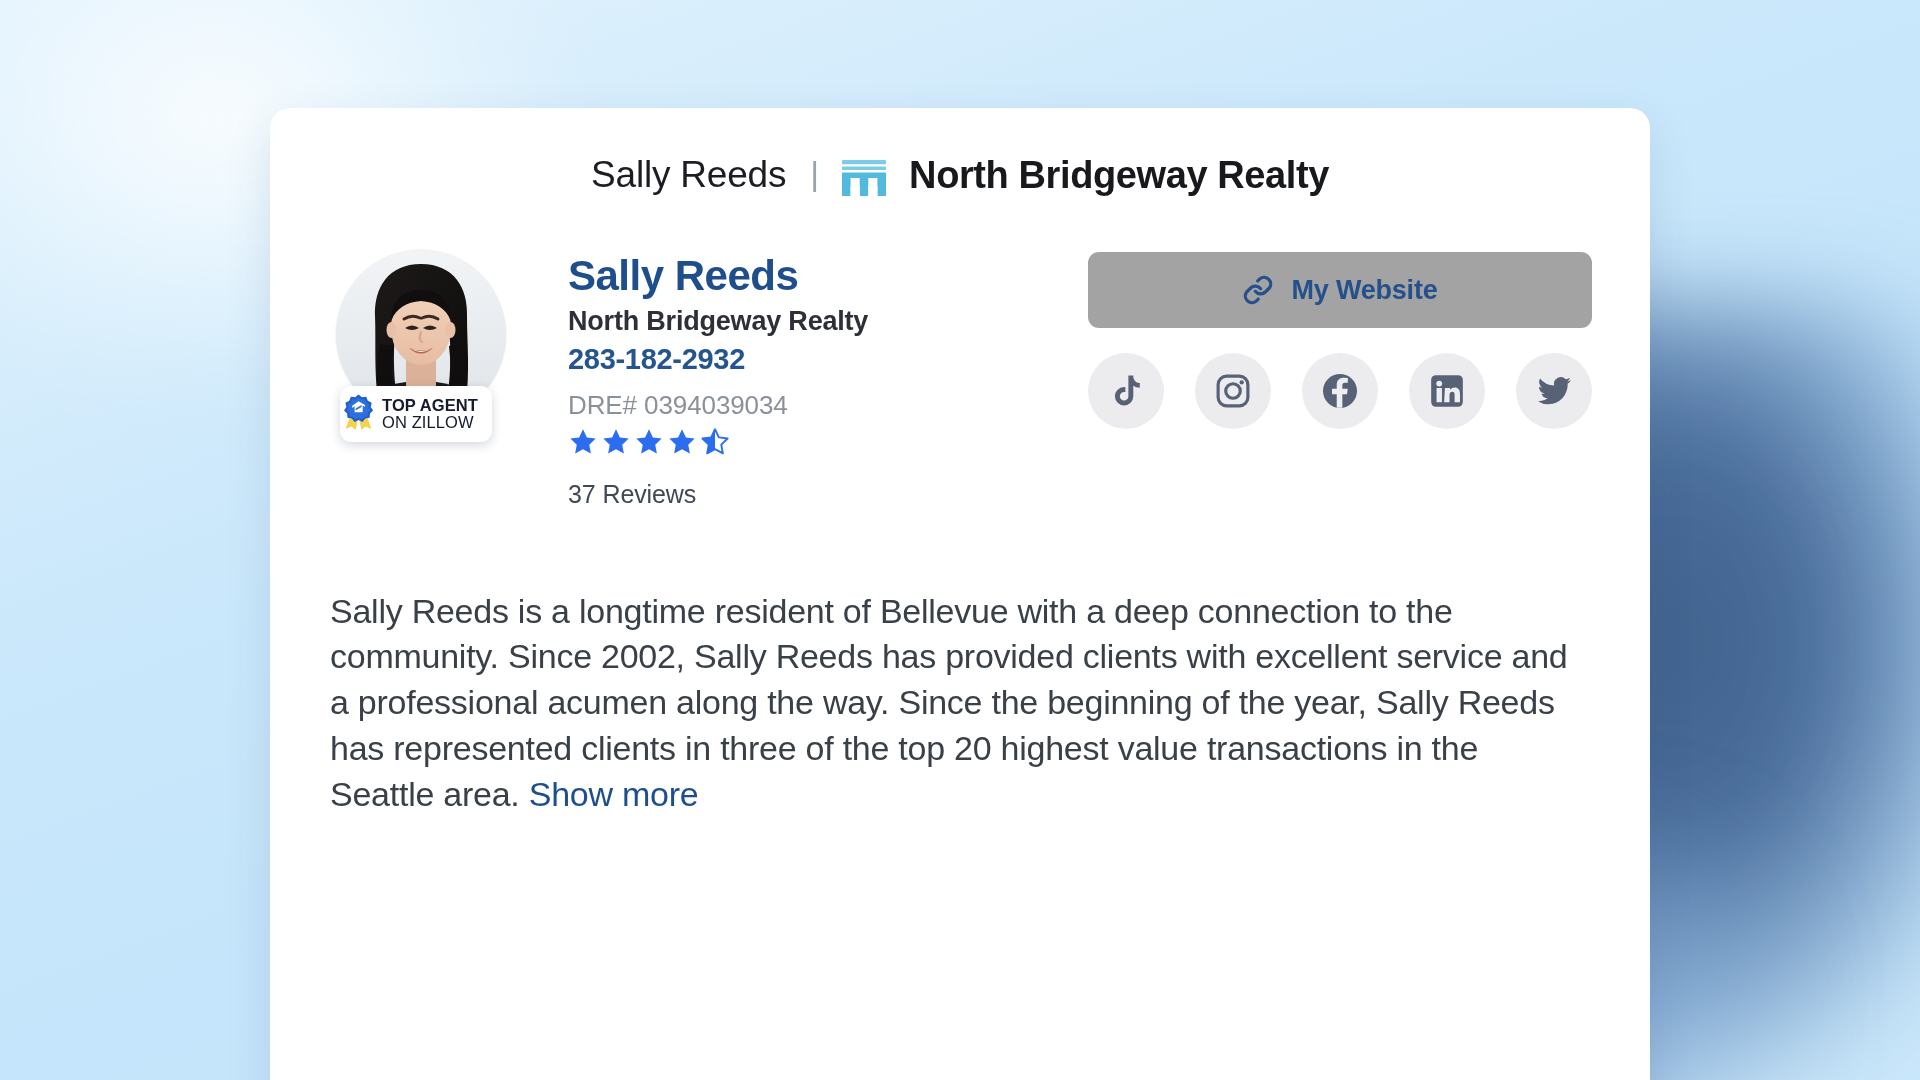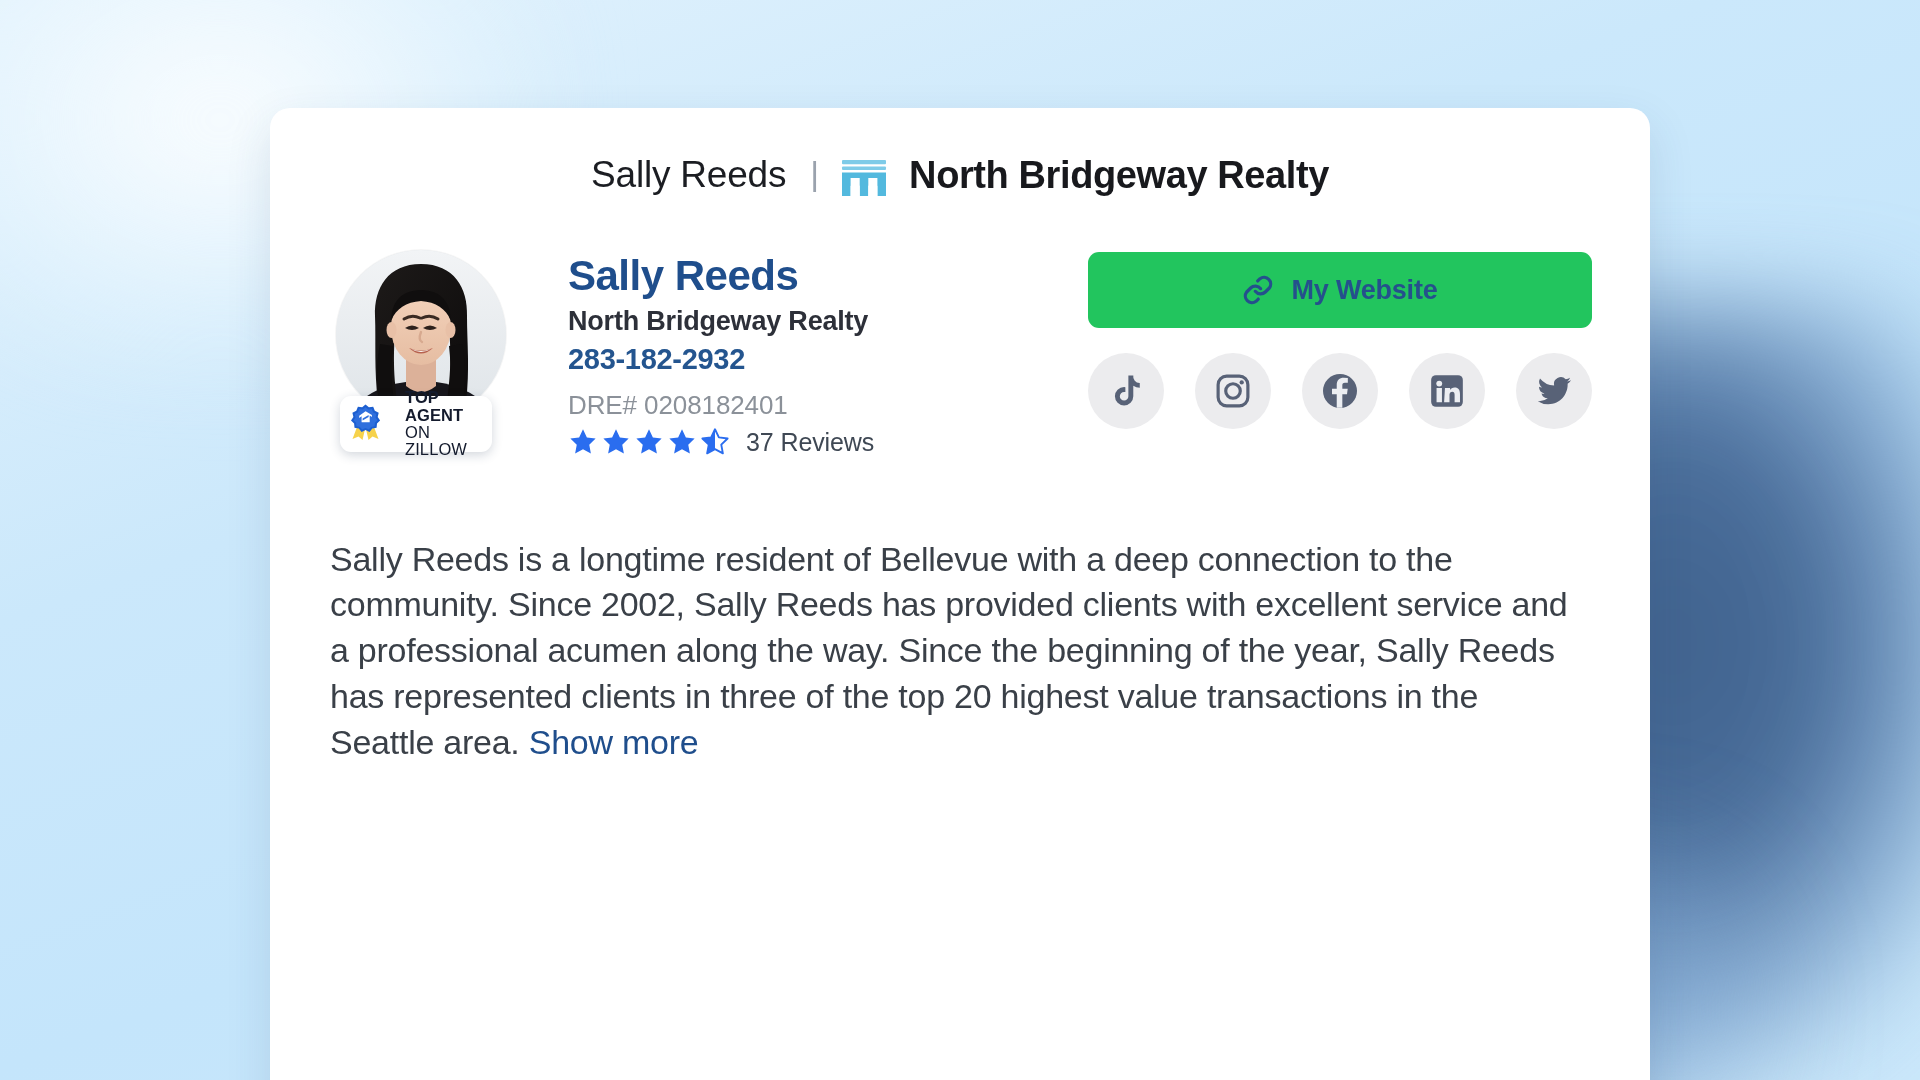--- a/index.html
+++ b/index.html
@@ -124,30 +124,30 @@
     overflow: hidden;
     position: relative;
     background: #e6eaee;
     box-shadow: 0 0 0 1px rgba(0,0,0,0.04);
   }
   .avatar svg { display: block; width: 100%; height: 100%; }
 
   .zillow-badge {
     position: absolute;
     left: 12px;
-    top: 146px;
+    top: 136px;
     width: 152px;
     height: 56px;
     background: #ffffff;
     border-radius: 11px;
     box-shadow: 0 3px 11px rgba(30,50,80,0.20);
     display: flex;
     align-items: center;
-    gap: 23px;
-    padding: 0 9px;
+    gap: 7px;
+    padding: 0 2px;
   }
   .zb-text { line-height: 1.05; }
   .zb-l1 {
     font-size: 16.5px;
     font-weight: 700;
     color: #141b2d;
     letter-spacing: 0.1px;
   }
   .zb-l2 {
     font-size: 16.5px;
@@ -189,43 +189,44 @@
   .agent-dre {
     font-size: 26px;
     font-weight: 400;
     color: #8b9199;
     letter-spacing: -0.1px;
     line-height: 1.3;
     margin-bottom: 4px;
   }
   .rating-row {
     display: flex;
-    align-items: flex-end;
-    gap: 16px;
+    align-items: flex-start;
+    gap: 23px;
+    flex-direction: column;
   }
   .stars { display: flex; gap: 3px; }
   .stars svg { display: block; }
   .reviews-count {
     font-size: 25px;
     color: #3f4854;
     letter-spacing: -0.1px;
   }
 
   
   .actions-col {
     flex: 1;
     padding-left: 44px;
     padding-top: 2px;
     display: flex;
     flex-direction: column;
     align-items: stretch;
   }
   .website-btn {
     height: 76px;
-    background: #22c55e;
+    background: #a3a3a3;
     border: none;
     border-radius: 11px;
     display: flex;
     align-items: center;
     justify-content: center;
     gap: 17px;
     cursor: pointer;
     font-family: inherit;
   }
   .website-btn .wb-label {
@@ -372,21 +373,21 @@
             <div class="zb-l1">TOP AGENT</div>
             <div class="zb-l2">ON ZILLOW</div>
           </span>
         </div>
       </div>
 
       <div class="info-col">
         <div class="agent-name">Sally Reeds</div>
         <div class="agent-brokerage">North Bridgeway Realty</div>
         <div class="agent-phone">283-182-2932</div>
-        <div class="agent-dre">DRE# 0208182401</div>
+        <div class="agent-dre">DRE# 0394039034</div>
         <div class="rating-row">
           <span class="stars">
             <svg width="30" height="30" viewBox="0 0 24 24" aria-hidden="true">
                 <path d="M12 1.8l3.1 6.5 7 .9-5.1 4.9 1.3 7-6.3-3.4-6.3 3.4 1.3-7L1.9 9.2l7-.9z" fill="#2a6def"></path>
               </svg>
             <svg width="30" height="30" viewBox="0 0 24 24" aria-hidden="true">
                 <path d="M12 1.8l3.1 6.5 7 .9-5.1 4.9 1.3 7-6.3-3.4-6.3 3.4 1.3-7L1.9 9.2l7-.9z" fill="#2a6def"></path>
               </svg>
             <svg width="30" height="30" viewBox="0 0 24 24" aria-hidden="true">
                 <path d="M12 1.8l3.1 6.5 7 .9-5.1 4.9 1.3 7-6.3-3.4-6.3 3.4 1.3-7L1.9 9.2l7-.9z" fill="#2a6def"></path>

